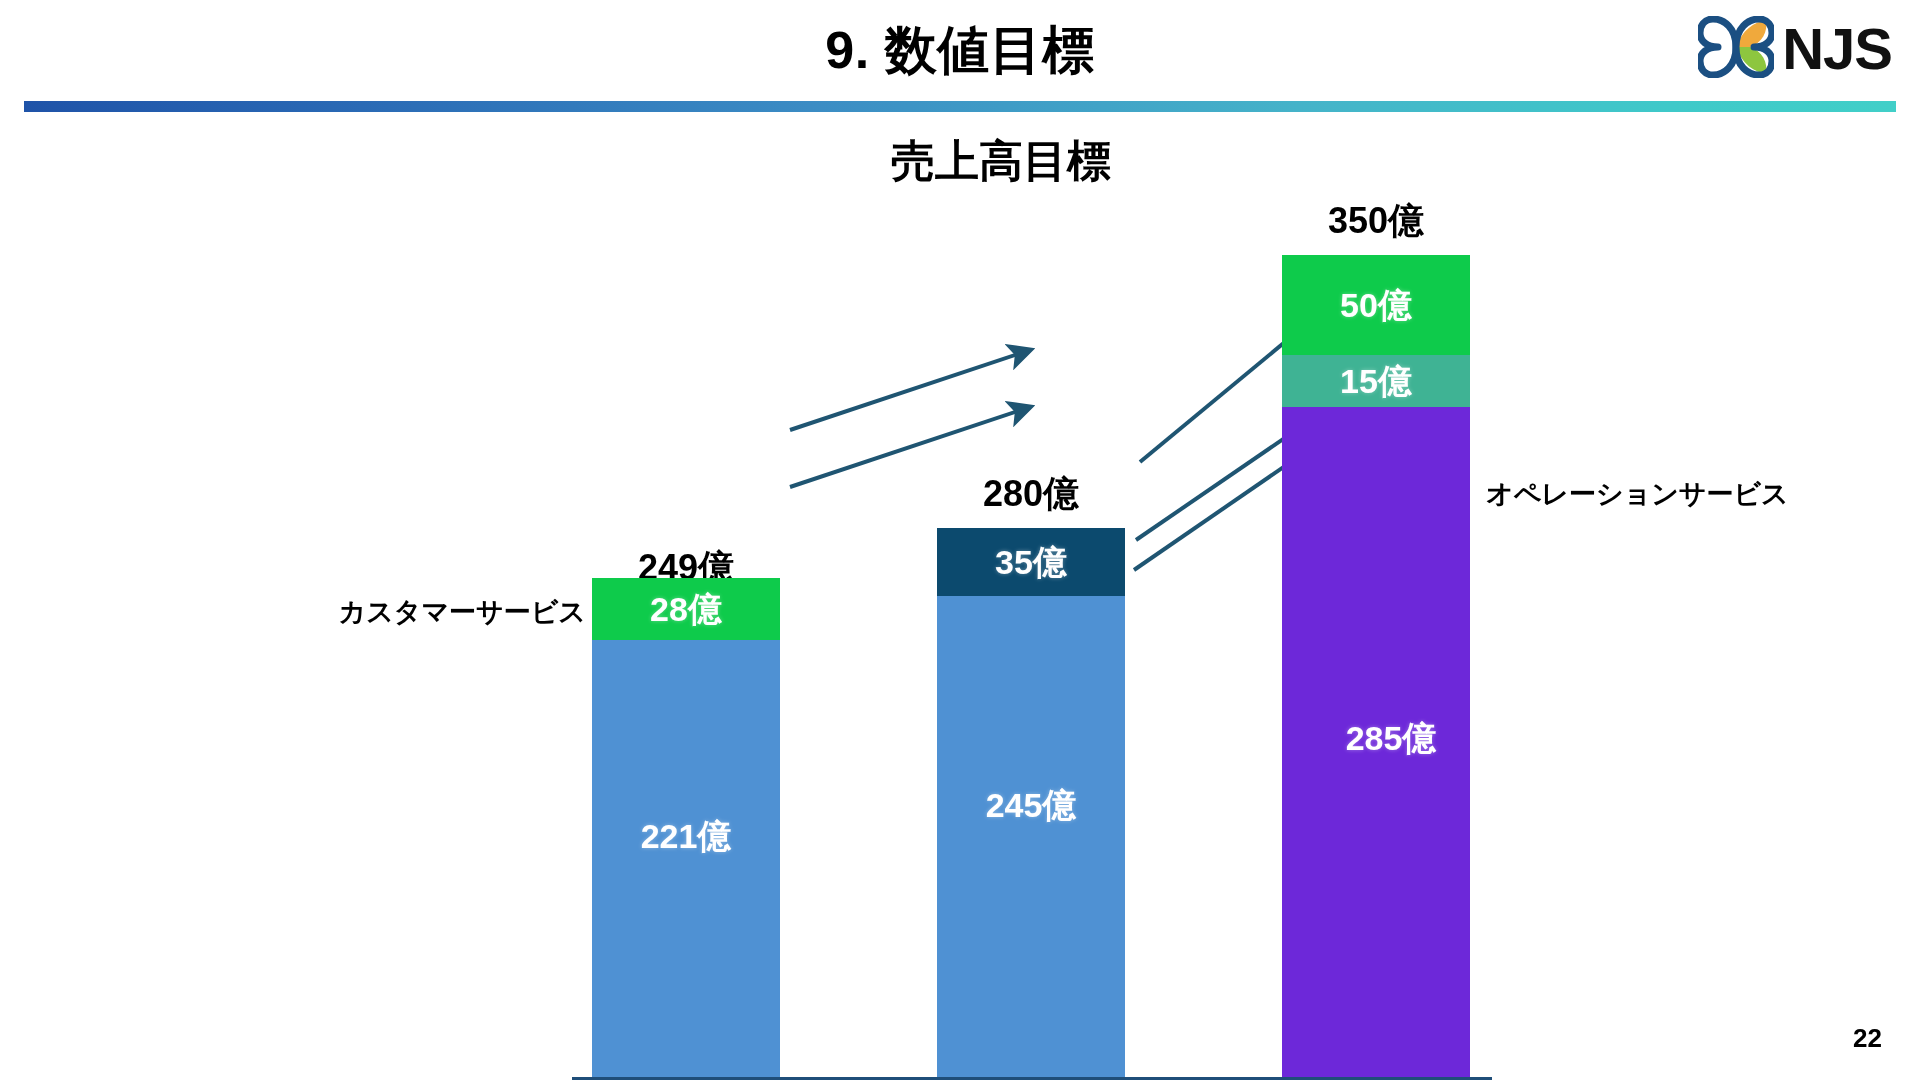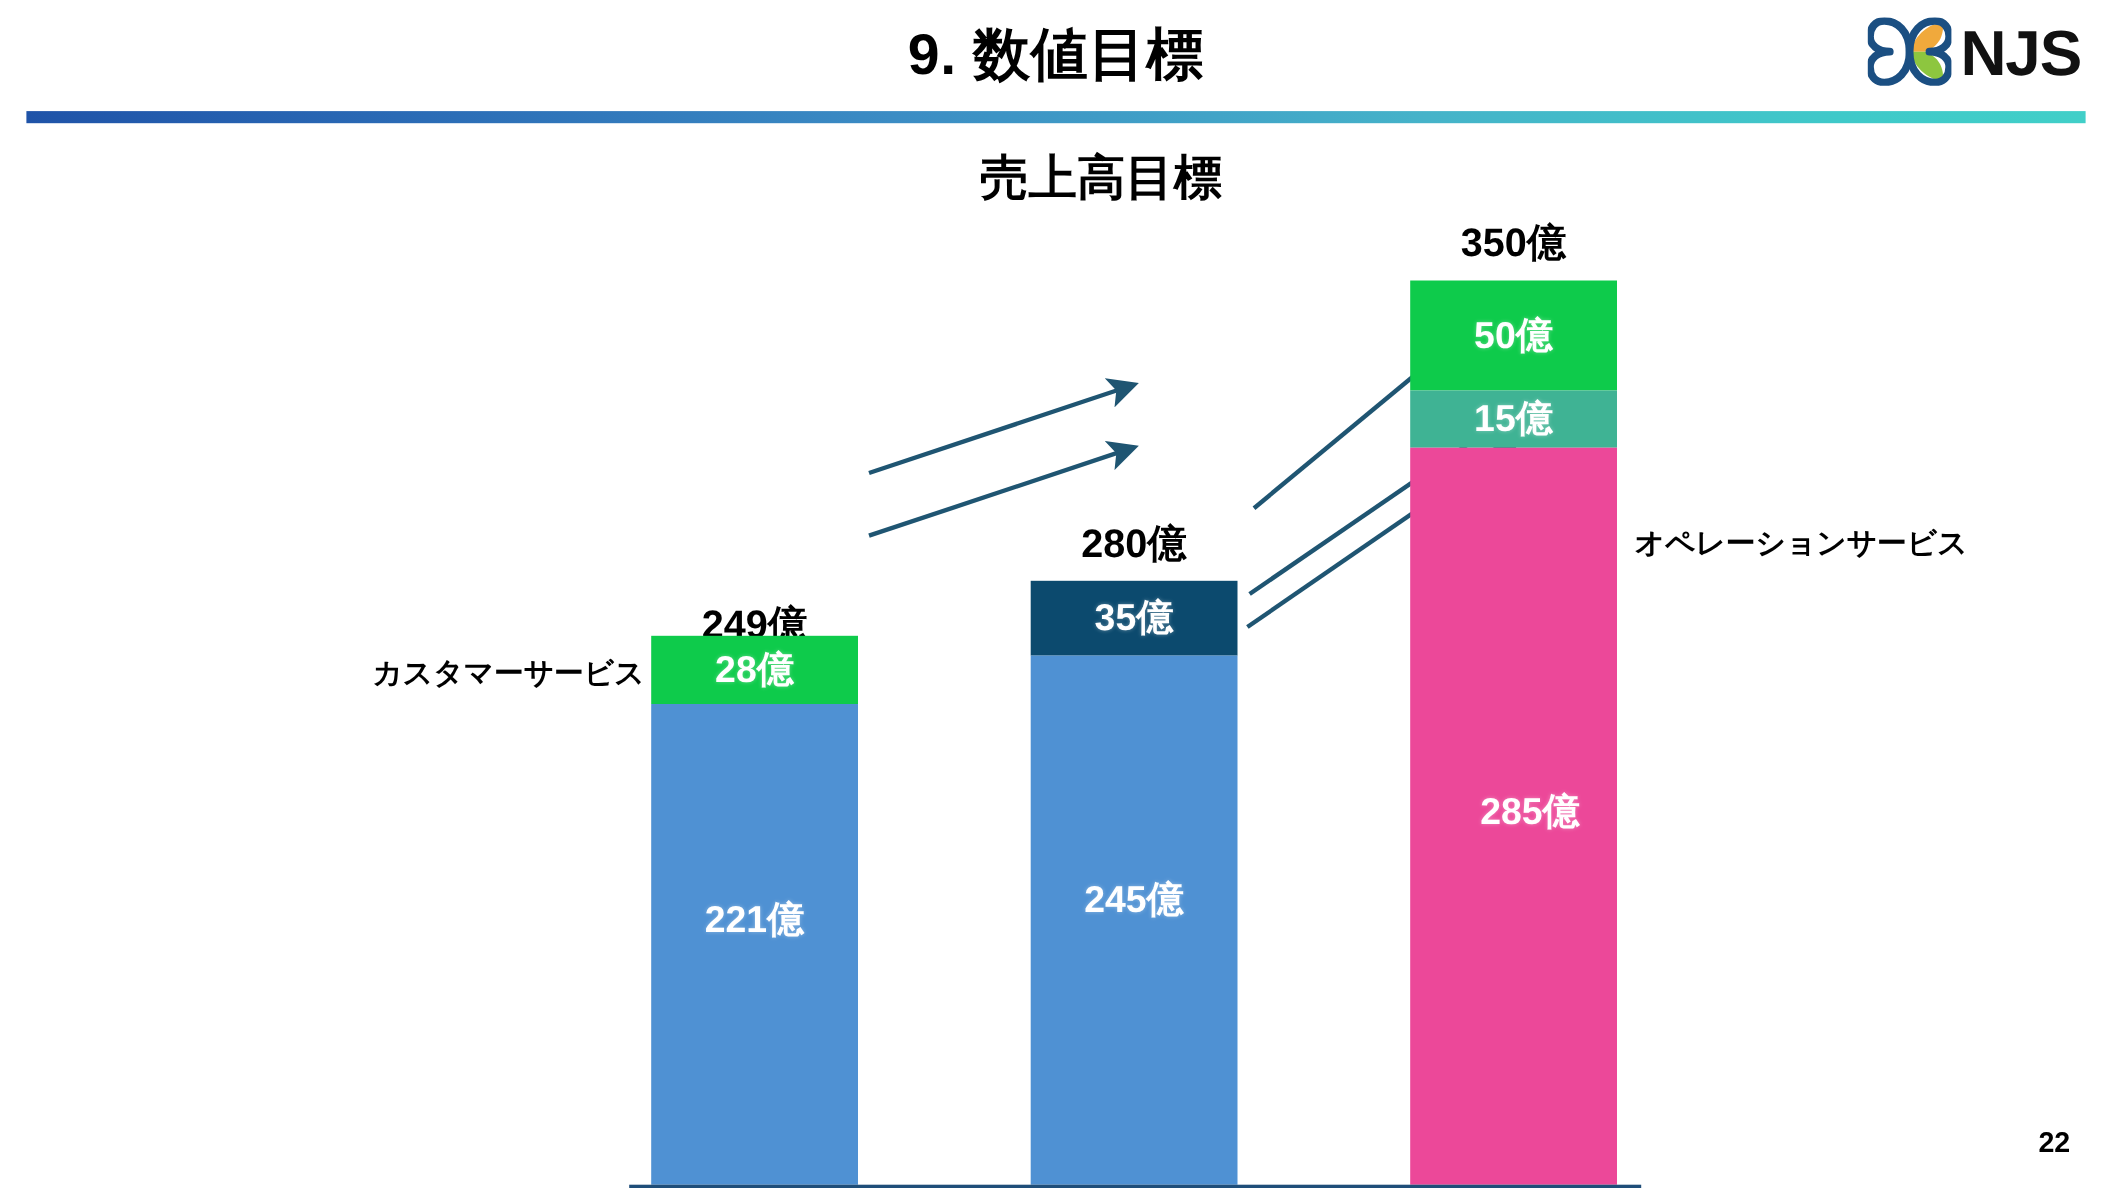--- a/index.html
+++ b/index.html
@@ -217,37 +217,37 @@
     </div>
 
     <div class="bar-group" style="left:937px; top:418px; width:188px; height:549px;">
       <div class="bar-total" style="top:-58px;">280億</div>
 
       <div class="bar-seg" style="top:0px; height:68px; background:#0c4a6e;">
         <span class="seg-label">35億</span>
       </div>
 
       <div class="bar-seg" style="top:68px; height:481px; background:#4f91d3;">
-        <span class="seg-label" style="position:absolute; top:205px;">245億</span>
+        <span class="seg-label" style="position:absolute; top:192px;">245億</span>
       </div>
 
     </div>
 
     <div class="bar-group" style="left:1282px; top:145px; width:188px; height:822px;border-radius:18px;">
       <div class="bar-total" style="top:-58px;">350億</div>
 
       <div class="bar-seg" style="top:0px; height:100px; background:#0ecb4b;">
         <span class="seg-label">50億</span>
       </div>
 
       <div class="bar-seg" style="top:100px; height:52px; background:#3fb394;">
         <span class="seg-label">15億</span>
       </div>
 
-      <div class="bar-seg" style="top:152px; height:670px; background:#ec4899;padding-left:30px;">
+      <div class="bar-seg" style="top:152px; height:670px; background:#6d28d9;padding-left:30px;">
         <span class="seg-label" style="position:absolute; top:314px;">285億</span>
       </div>
 
     </div>
 
     <div id="axis-line"></div>
 
     <div class="side-note" id="note-customer-service">カスタマーサービス</div>
 
 

